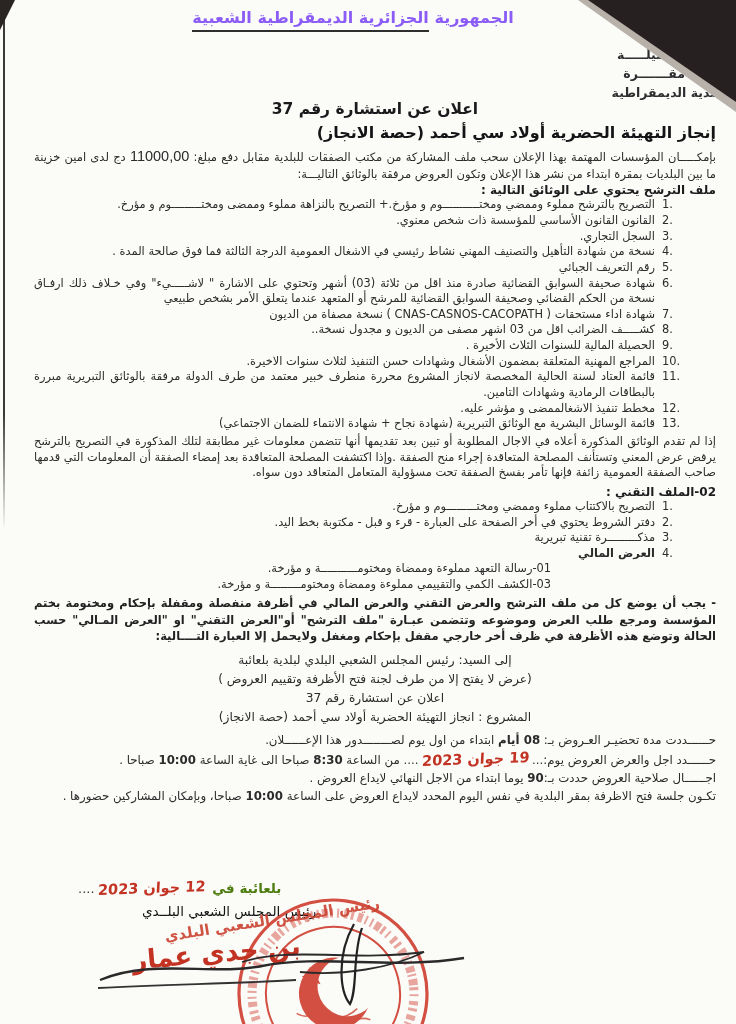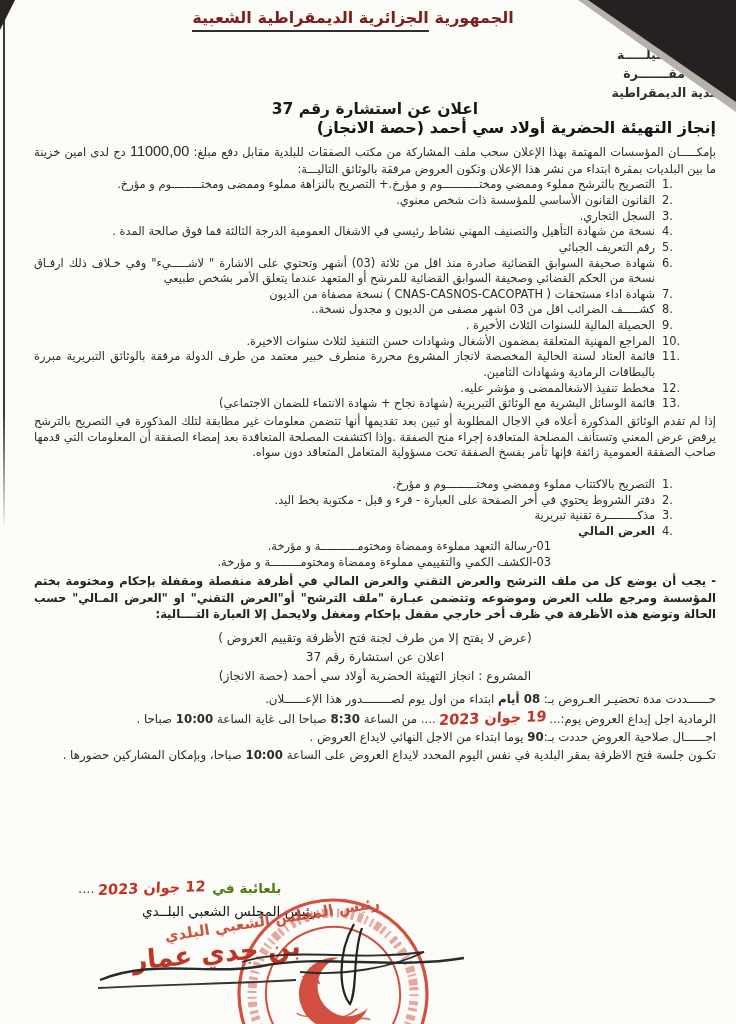--- a/index.html
+++ b/index.html
@@ -11,39 +11,39 @@
   
   .edge-left{position:absolute;top:0;left:3px;width:2px;height:530px;
     background:linear-gradient(#3c3a38 78%,rgba(60,58,56,0));}
   .corner-tl{position:absolute;top:0;left:0;width:0;height:0;
     border-top:30px solid #2a2522;border-right:15px solid transparent;z-index:6;}
   .fold-back{position:absolute;top:0;right:0;width:0;height:0;
     border-top:112px solid #b7b1a9;border-left:158px solid transparent;z-index:4;}
   .fold{position:absolute;top:0;right:0;width:0;height:0;
     border-top:102px solid #262120;border-left:148px solid transparent;z-index:5;}
 
-  .republic{text-align:center;font-size:16px;font-weight:bold;color:#7f1d1d;
+  .republic{text-align:center;font-size:16px;font-weight:bold;color:#8b5cf6;
     margin:8px 30px 0 0;letter-spacing:.3px;}
   .republic .u{border-bottom:2px solid #2e2e2e;padding-bottom:3px;}
 
   .letterhead{position:absolute;top:46px;right:16px;text-align:right;
     font-size:12.5px;font-weight:600;line-height:1.5;color:#2e2e30;z-index:2;}
 
   .content{position:absolute;top:32px;right:20px;left:34px;}
   .notice{text-align:center;font-weight:bold;font-size:15.5px;color:#1a1a1c;margin-top:68px;}
   .announce{margin:15px 0 0 0;font-size:11.6px;}
-  .project{font-size:16px;font-weight:bold;color:#141416;letter-spacing:.2px;}
+  .project{font-size:16px;font-weight:bold;color:#141416;margin-top:5px;letter-spacing:.2px;}
   .intro{margin:4px 0 0 0;font-size:11.5px;line-height:1.4;text-align:justify;}
   .fee{font-family:Liberation Sans, sans-serif;font-size:14.5px;letter-spacing:.5px;}
   .h-bold{font-weight:bold;font-size:12px;color:#1c1c1e;margin-top:1px;}
   .list{font-size:11.4px;line-height:1.37;}
   .li{display:flex;gap:7px;padding-right:34px;}
   .li .num{direction:ltr;unicode-bidi:embed;min-width:20px;flex:none;}
   .li .txt{flex:1;text-align:justify;}
-  .rejection{margin:2px 0 16px 0;font-size:11.4px;line-height:1.38;text-align:justify;}
+  .rejection{margin:2px 0 4px 0;font-size:11.4px;line-height:1.38;text-align:justify;}
   .fin{padding-right:165px;font-size:11.4px;line-height:1.4;}
   .envelope{margin:2px 0 0 0;font-size:11.5px;font-weight:600;line-height:1.42;text-align:justify;color:#222;}
   .address{text-align:center;margin-top:7px;font-size:12.2px;line-height:1.55;}
   .deadlines{margin-top:5px;font-size:11.8px;line-height:1.46;}
   .dots{color:#3a3a3a;letter-spacing:1px;}
   .hand{color:#c23323;font-weight:700;display:inline-block;
     transform:rotate(-2deg) skewX(-5deg);font-size:14.5px;letter-spacing:1.5px;padding:0 3px;}
 
   
   .sigblock{position:absolute;top:866px;left:0;right:0;height:158px;}
@@ -77,20 +77,21 @@
 
   <div class="content">
 
     <div class="notice">اعلان عن استشارة رقم 37</div>
 
 
     <div class="project">إنجاز التهيئة الحضرية أولاد سي أحمد (حصة الانجاز)</div>
 
     <p class="intro"><span>بإمكـــــان المؤسسات المهتمة بهذا الإعلان سحب ملف المشاركة من مكتب الصفقات للبلدية مقابل دفع مبلغ: </span><span class="fee">11000,00</span><span> دج لدى امين خزينة ما بين البلديات بمقرة ابتداء من نشر هذا الإعلان  وتكون العروض مرفقة بالوثائق التاليـــة:</span></p>
 
+    <div class="h-bold">ملف الترشح يحتوي على الوثائق التالية :</div>
 
     <div class="list">
 
         <div class="li">
           <span class="num">1.</span>
           <span class="txt">التصريح بالترشح مملوء وممضي ومختـــــــــــوم و مؤرخ.+ التصريح بالنزاهة مملوء وممضى ومختـــــــــوم و مؤرخ.</span>
         </div>
 
         <div class="li">
           <span class="num">2.</span>
@@ -148,20 +149,21 @@
         </div>
 
         <div class="li">
           <span class="num">13.</span>
           <span class="txt">قائمة الوسائل البشرية مع الوثائق التبريرية  (شهادة نجاح + شهادة الانتماء للضمان الاجتماعي)</span>
         </div>
       </div>
 
     <p class="rejection">إذا لم تقدم الوثائق المذكورة أعلاه في الاجال المطلوبة أو تبين بعد تقديمها أنها تتضمن معلومات غير مطابقة لتلك المذكورة في التصريح بالترشح يرفض عرض المعني وتستأنف المصلحة المتعاقدة إجراء منح الصفقة .وإذا اكتشفت المصلحة المتعاقدة بعد إمضاء الصفقة أن المعلومات التي قدمها صاحب الصفقة العمومية زائفة فإنها تأمر بفسخ الصفقة تحت مسؤولية المتعامل المتعاقد دون سواه.</p>
 
+    <div class="h-bold">02-الملف التقني :</div>
 
     <div class="list">
 
         <div class="li">
           <span class="num">1.</span>
           <span class="txt">التصريح بالاكتتاب مملوء وممضي ومختـــــــــوم و مؤرخ.</span>
         </div>
 
         <div class="li">
           <span class="num">2.</span>
@@ -179,28 +181,29 @@
         <b>العرض المالي</b>
       </div>
     </div>
 
     <div class="fin">01-رسالة التعهد مملوءة وممضاة ومختومـــــــــــة و مؤرخة.</div>
     <div class="fin">03-الكشف الكمي والتقييمي مملوءة وممضاة ومختومـــــــــة و مؤرخة.</div>
 
     <p class="envelope">- يجب أن يوضع كل من ملف الترشح والعرض التقني والعرض المالي في أظرفة منفصلة ومقفلة بإحكام ومختومة بختم المؤسسة ومرجع طلب العرض وموضوعه وتتضمن عبـارة "ملف الترشح" أو"العرض التقني" او "العرض المـالي" حسب الحالة وتوضع هذه الأظرفة في ظرف أخر خارجي مقفل بإحكام ومغفل  ولايحمل إلا العبارة التــــالية:</p>
 
     <div class="address">
+      <div>إلى السيد: رئيس المجلس الشعبي البلدي لبلدية بلعائبة</div>
       <div>(عرض لا يفتح إلا من طرف لجنة فتح الأظرفة وتقييم العروض )</div>
       <div>اعلان عن استشارة رقم 37</div>
       <div>المشروع : انجاز التهيئة الحضرية أولاد سي أحمد (حصة الانجاز)</div>
     </div>
 
     <div class="deadlines">
       <div><span>حــــــددت مدة تحضيـر العـروض بـ: </span><b>08 أيام</b><span> ابتداء من اول يوم لصــــــــدور هذا الإعــــــلان.</span></div>
-      <div><span>الرمادية اجل إيداع العروض يوم:</span><span class="dots">...</span><span class="hand">19 جوان 2023</span><span class="dots">....</span><span> من الساعة </span><b>8:30</b><span> صباحا الى غاية الساعة </span><b>10:00</b><span> صباحا .</span></div>
+      <div><span>حــــــدد اجل والعرض العروض يوم:</span><span class="dots">...</span><span class="hand">19 جوان 2023</span><span class="dots">....</span><span> من الساعة </span><b>8:30</b><span> صباحا الى غاية الساعة </span><b>10:00</b><span> صباحا .</span></div>
       <div><span>اجــــــال صلاحية العروض حددت بـ:</span><b>90</b><span> يوما ابتداء من الاجل النهائي لايداع العروض .</span></div>
       <div><span>تكـون جلسة فتح الاظرفة بمقر البلدية في نفس اليوم المحدد لايداع العروض على الساعة </span><b>10:00</b><span> صباحا، وبإمكان المشاركين حضورها .</span></div>
     </div>
 
   </div>
 
   <div class="sigblock">
 
     <div class="place-line"><b>بلعائبة في</b> <span class="hand">12 جوان 2023</span><span class="dots">....</span></div>
 

